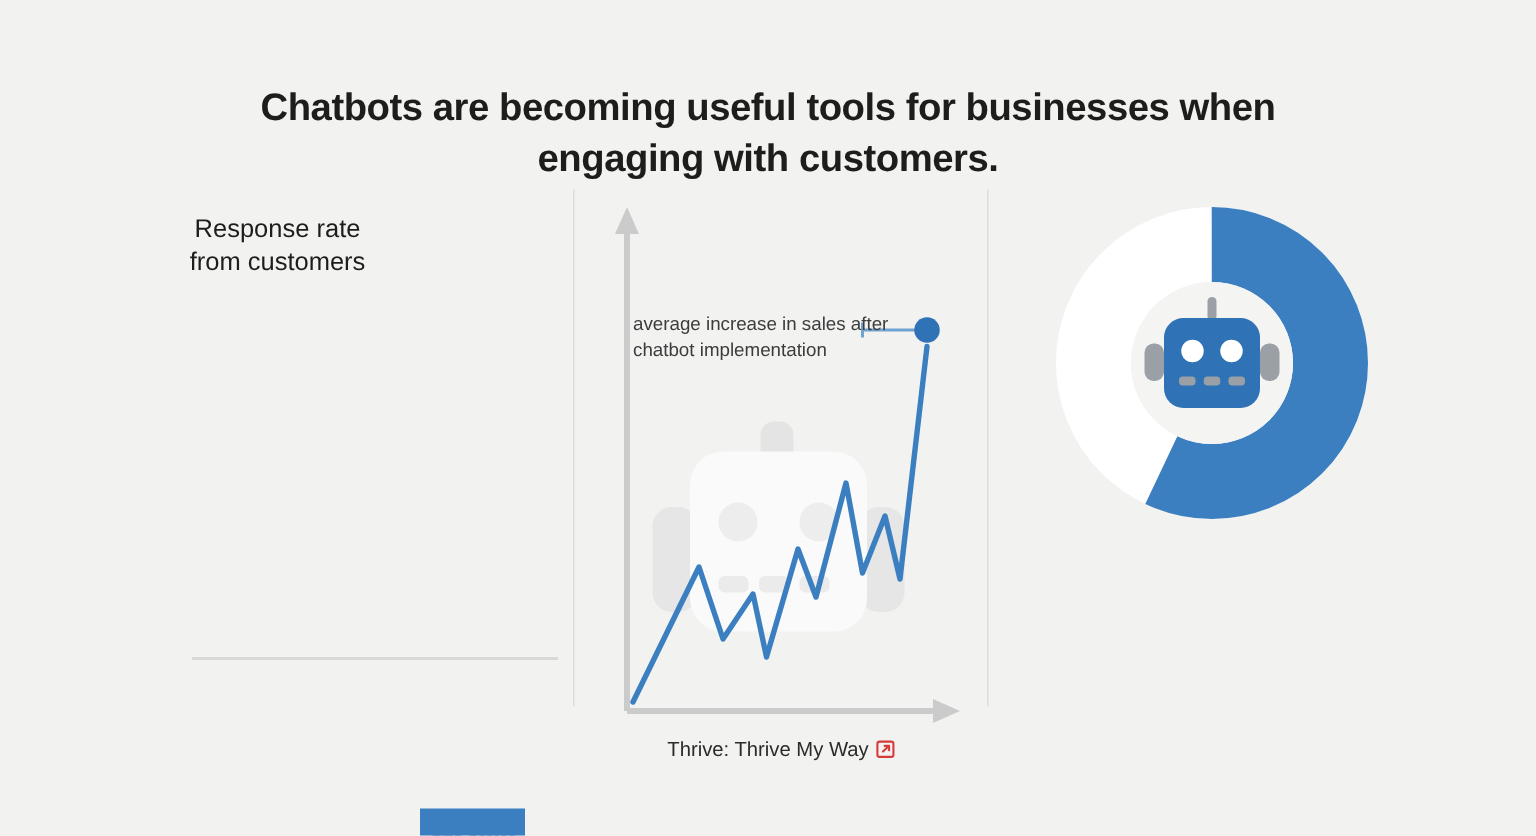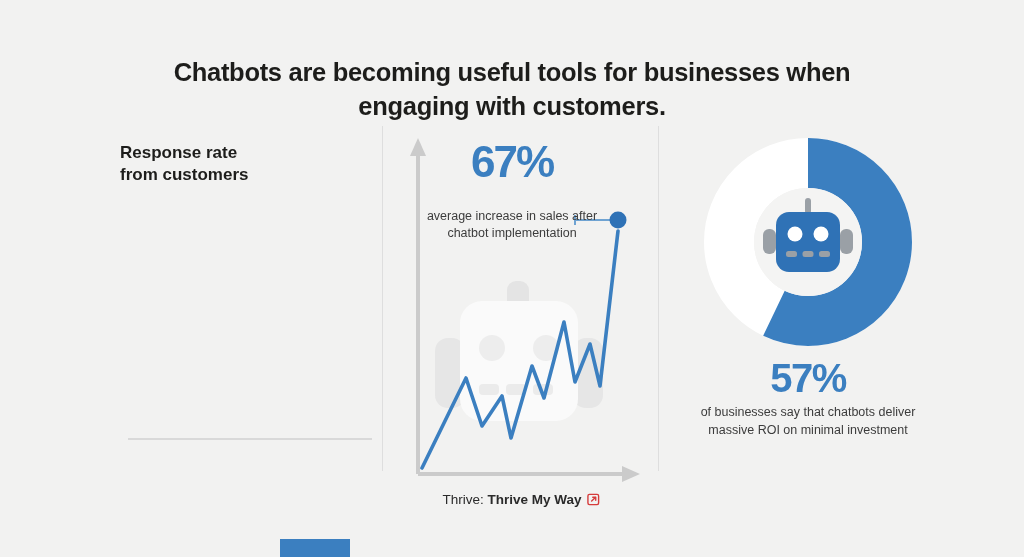--- a/index.html
+++ b/index.html
@@ -50,23 +50,24 @@
     top: 126px;
     width: 262px;
     height: 360px;
   }
   .panel-heading {
     position: absolute;
     left: 8px;
     top: 16px;
     width: 130px;
     font-size: 17px;
-    font-weight: bold;
+    font-weight: normal;
     line-height: 1.28;
     color: #1d1d1b;
+    text-align: center;
   }
   .bar-baseline {
     position: absolute;
     left: 16px;
     top: 312px;
     width: 244px;
     height: 2px;
     background: #d9d9d9;
   }
   .bar-col {
@@ -116,21 +117,20 @@
     font-weight: bold;
     letter-spacing: -2px;
     color: #3b7fc0;
     line-height: 1;
   }
   .line-caption {
     position: absolute;
     left: 30px;
     top: 82px;
     width: 180px;
-    text-align: center;
     font-size: 12.5px;
     line-height: 1.38;
     color: #3c3c3c;
   }
   #line-svg { position: absolute; left: 0; top: 0; }
 
   
   #panel-donut {
     position: absolute;
     left: 668px;
@@ -166,21 +166,21 @@
   #source-line {
     position: absolute;
     left: 392px;
     top: 492px;
     width: 258px;
     text-align: center;
     font-size: 13.5px;
     color: #2b2b2b;
     white-space: nowrap;
   }
-  #source-line .src-name { font-weight: bold; }
+  #source-line .src-name { font-weight: normal; }
   #source-line .ext-icon { margin-left: 5px; vertical-align: -2px; }
 </style>
 </head>
 <body>
 
 <div class="title">Chatbots are becoming useful tools for businesses when engaging with customers.</div>
 
 <div class="divider left"></div>
 <div class="divider right"></div>
 
@@ -232,21 +232,20 @@
 
     <polyline points="30,342 74,252 90,300 110,270 119,312 140,240 152,272 172,196 183,256 198,218 208,260 226,105" fill="none" stroke="#3b7fc0" stroke-width="3.6" stroke-linejoin="round" stroke-linecap="round"></polyline>
 
     <g>
       <line x1="183" y1="94" x2="222" y2="94" stroke="#6fa3d2" stroke-width="2"></line>
       <line x1="183" y1="89" x2="183" y2="99" stroke="#6fa3d2" stroke-width="2"></line>
     </g>
     <circle cx="226" cy="94" r="8.5" fill="#2f72b6"></circle>
   </svg>
 
-  <div class="line-stat">67%</div>
   <div class="line-caption">average increase in sales after chatbot implementation</div>
 </div>
 
 <div id="panel-donut">
 
   <svg id="donut-svg" width="216" height="216" viewBox="0 0 216 216">
 
     <circle cx="108" cy="108" r="79" fill="none" stroke="#ffffff" stroke-width="50"></circle>
 
     <circle cx="108" cy="108" r="79" fill="none" stroke="#3b7fc0" stroke-width="50" stroke-dasharray="283 213" transform="rotate(-90 108 108)"></circle>
@@ -259,22 +258,20 @@
       <rect x="32" y="-13" width="13" height="25" rx="6" fill="#9aa0a6"></rect>
       <rect x="-32" y="-30" width="64" height="60" rx="13" fill="#2f72b6"></rect>
       <circle cx="-13" cy="-8" r="7.5" fill="#ffffff"></circle>
       <circle cx="13" cy="-8" r="7.5" fill="#ffffff"></circle>
       <rect x="-22" y="9" width="11" height="6" rx="2.5" fill="#9aa0a6"></rect>
       <rect x="-5.5" y="9" width="11" height="6" rx="2.5" fill="#9aa0a6"></rect>
       <rect x="11" y="9" width="11" height="6" rx="2.5" fill="#9aa0a6"></rect>
     </g>
   </svg>
 
-  <div class="donut-stat">57%</div>
-  <div class="donut-caption">of businesses say that chatbots deliver massive ROI on minimal investment</div>
 </div>
 
 <div id="source-line">
   <span>Thrive:</span>
   <span class="src-name">Thrive My Way</span><svg class="ext-icon" width="13" height="13" viewBox="0 0 14 14">
     <rect x="1" y="1.5" width="11.5" height="11" rx="1.6" fill="none" stroke="#d63b3b" stroke-width="1.5"></rect>
     <path d="M5 8.6 L9 4.8" stroke="#d63b3b" stroke-width="1.5" stroke-linecap="round"></path>
     <path d="M6.2 4.6 H9.4 V7.8" fill="none" stroke="#d63b3b" stroke-width="1.5" stroke-linecap="round" stroke-linejoin="round"></path>
   </svg>
 </div>

